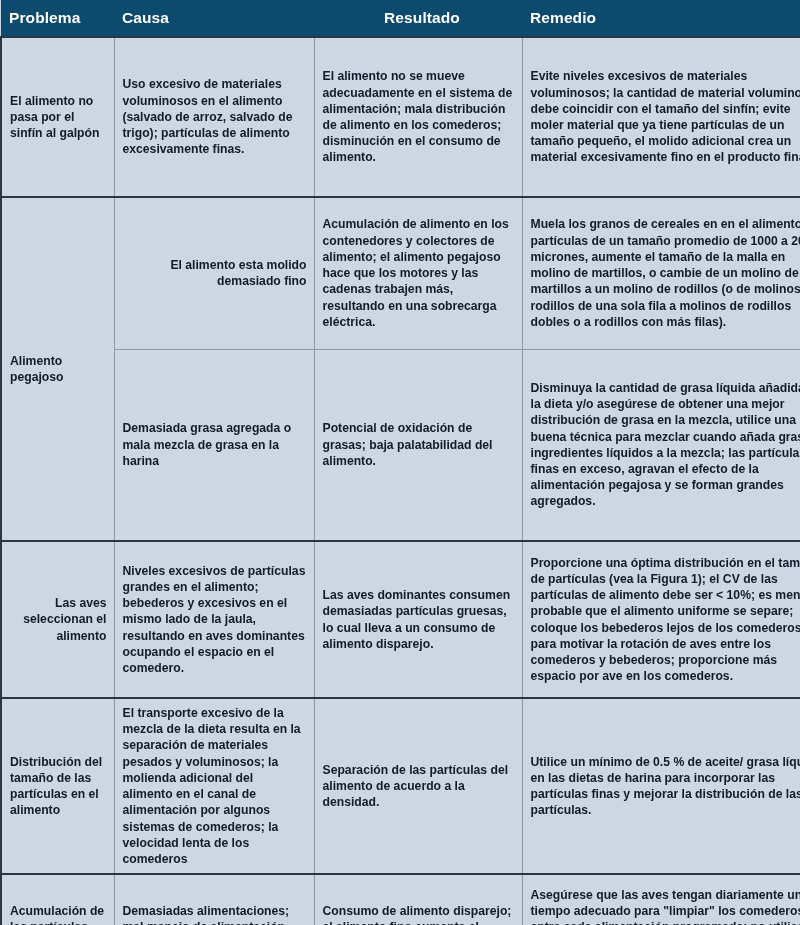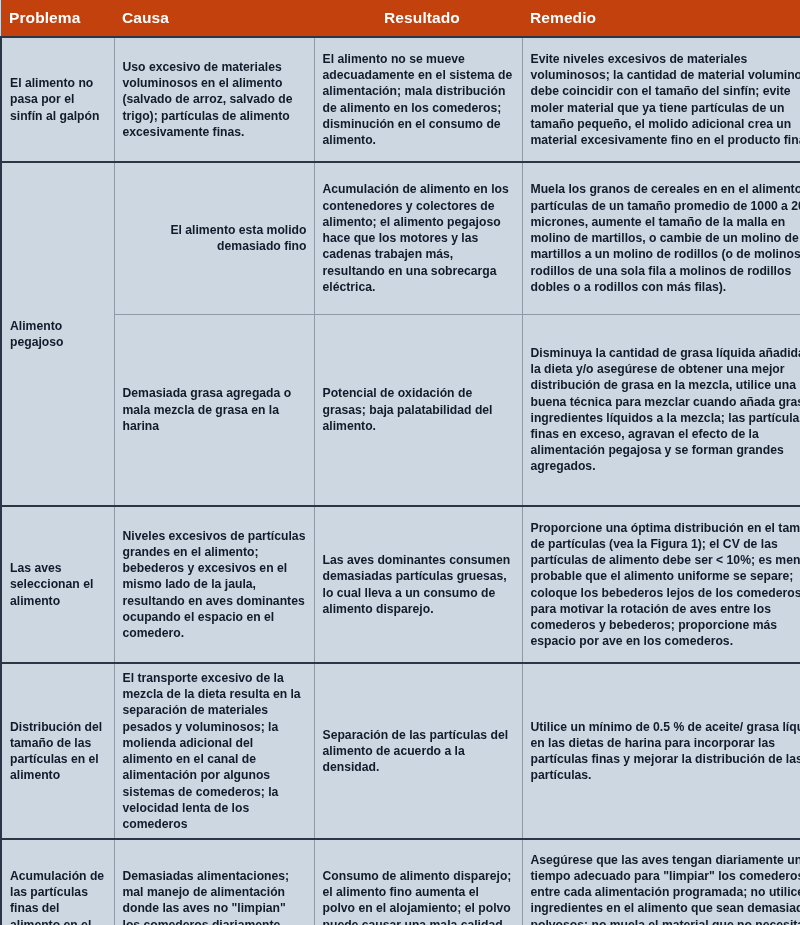--- a/index.html
+++ b/index.html
@@ -19,21 +19,21 @@
     box-sizing: border-box;
     background: #ffffff;
   }
   table.troubleshoot {
     width: 800px;
     border-collapse: collapse;
     table-layout: fixed;
     background: #cdd7e1;
   }
   table.troubleshoot th {
-    background: #c2410c;
+    background: #0c4a6e;
     color: #ffffff;
     font-size: 15.5px;
     font-weight: bold;
     text-align: left;
     padding: 5px 0 6px 8px;
     border: none;
     line-height: 1.1;
     letter-spacing: 0.1px;
     vertical-align: middle;
     height: 25px;
@@ -75,40 +75,40 @@
       <tr>
         <th class="col-problema">Problema</th>
         <th class="col-causa">Causa</th>
         <th class="col-resultado">Resultado</th>
         <th class="col-remedio">Remedio</th>
       </tr>
     </thead>
     <tbody>
 
       <tr class="major">
-        <td class="problem-cell outer-left" rowspan="1" style="height:125px;">El alimento no pasa por el sinfín al galpón</td>
+        <td class="problem-cell outer-left" rowspan="1" style="height:160px;">El alimento no pasa por el sinfín al galpón</td>
         <td>Uso excesivo de materiales voluminosos en el alimento (salvado de arroz, salvado de trigo); partículas de alimento excesivamente finas.</td>
         <td>El alimento no se mueve adecuadamente en el sistema de alimentación; mala distribución de alimento en los comederos; disminución en el consumo de alimento.</td>
         <td class="outer-right">Evite niveles excesivos de materiales voluminosos; la cantidad de material voluminoso debe coincidir con el tamaño del sinfín; evite moler material que ya tiene partículas de un tamaño pequeño, el molido adicional crea un material excesivamente fino en el producto final.</td>
       </tr>
 
       <tr class="major">
         <td class="problem-cell outer-left" rowspan="2">Alimento pegajoso</td>
         <td style="height:152px;text-align:right;">El alimento esta molido demasiado fino</td>
         <td>Acumulación de alimento en los contenedores y colectores de alimento; el alimento pegajoso hace que los motores y las cadenas trabajen más, resultando en una sobrecarga eléctrica.</td>
         <td class="outer-right">Muela los granos de cereales en en el alimento en partículas de un  tamaño promedio de 1000 a 2000 micrones, aumente el tamaño de la malla en molino de martillos, o cambie de un molino de martillos a un molino de rodillos (o de molinos de rodillos de una sola fila a molinos de rodillos dobles o a rodillos con más filas).</td>
       </tr>
       <tr>
         <td style="height:192px;">Demasiada grasa agregada o mala mezcla de grasa en la harina</td>
         <td>Potencial de oxidación de grasas; baja palatabilidad del alimento.</td>
         <td class="outer-right">Disminuya la cantidad de grasa líquida añadida a la dieta y/o asegúrese de obtener una mejor distribución de grasa en la mezcla, utilice una buena técnica para mezclar cuando añada grasa o ingredientes líquidos a la mezcla; las partículas finas en exceso, agravan el efecto de la alimentación pegajosa y se forman grandes agregados.</td>
       </tr>
 
       <tr class="major">
-        <td class="problem-cell outer-left" style="height:157px;">Las aves seleccionan el alimento</td>
+        <td class="problem-cell outer-left" style="height:157px;text-align:right;">Las aves seleccionan el alimento</td>
         <td>Niveles excesivos de partículas grandes en el alimento; bebederos y excesivos en el mismo lado de la jaula, resultando en aves dominantes ocupando el espacio en el comedero.</td>
         <td>Las aves dominantes consumen demasiadas partículas gruesas, lo cual lleva a un consumo de alimento disparejo.</td>
         <td class="outer-right">Proporcione una óptima distribución en el tamaño de partículas (vea la Figura 1); el CV de las partículas de alimento debe ser &lt; 10%; es menos probable que el alimento uniforme se separe; coloque los bebederos lejos de los comederos para motivar la rotación de aves entre los comederos y bebederos; proporcione más espacio por ave en los comederos.</td>
       </tr>
 
       <tr class="major">
         <td class="problem-cell outer-left" style="height:167px;">Distribución del tamaño de las partículas en el alimento</td>
         <td>El transporte excesivo de la mezcla de la dieta resulta en la separación de materiales pesados y voluminosos; la molienda adicional del alimento en el canal de alimentación por algunos sistemas de comederos; la velocidad lenta de los comederos</td>
         <td>Separación de las partículas del alimento de acuerdo a la densidad.</td>
         <td class="outer-right">Utilice un mínimo de 0.5 % de aceite/ grasa líquida en las dietas de harina para incorporar las partículas finas y mejorar la distribución de las partículas.</td>

